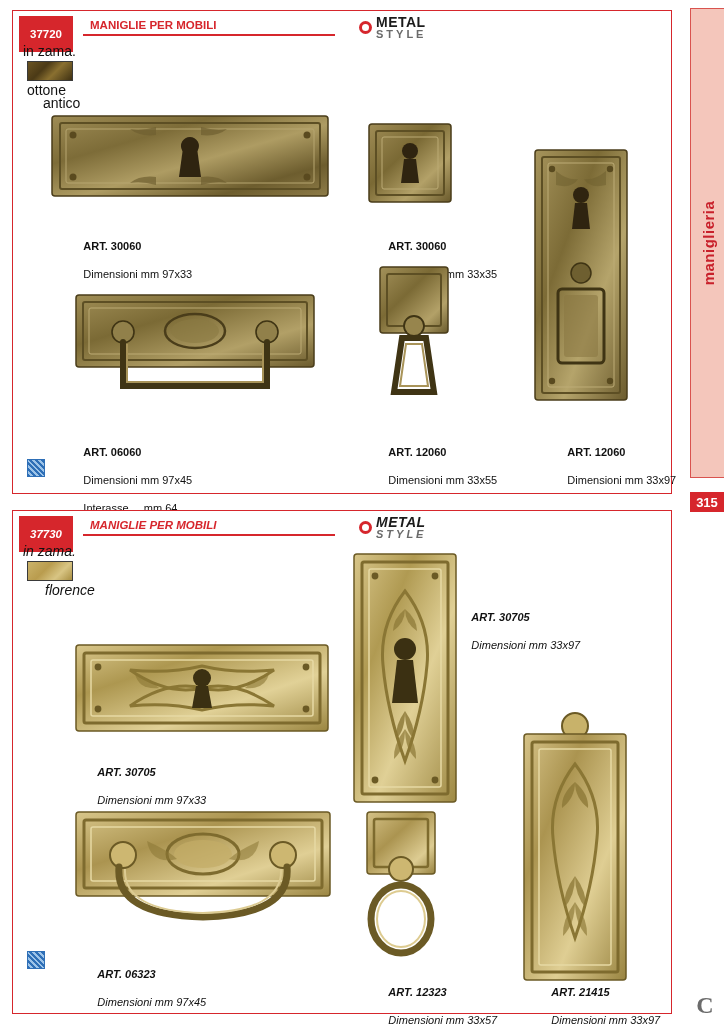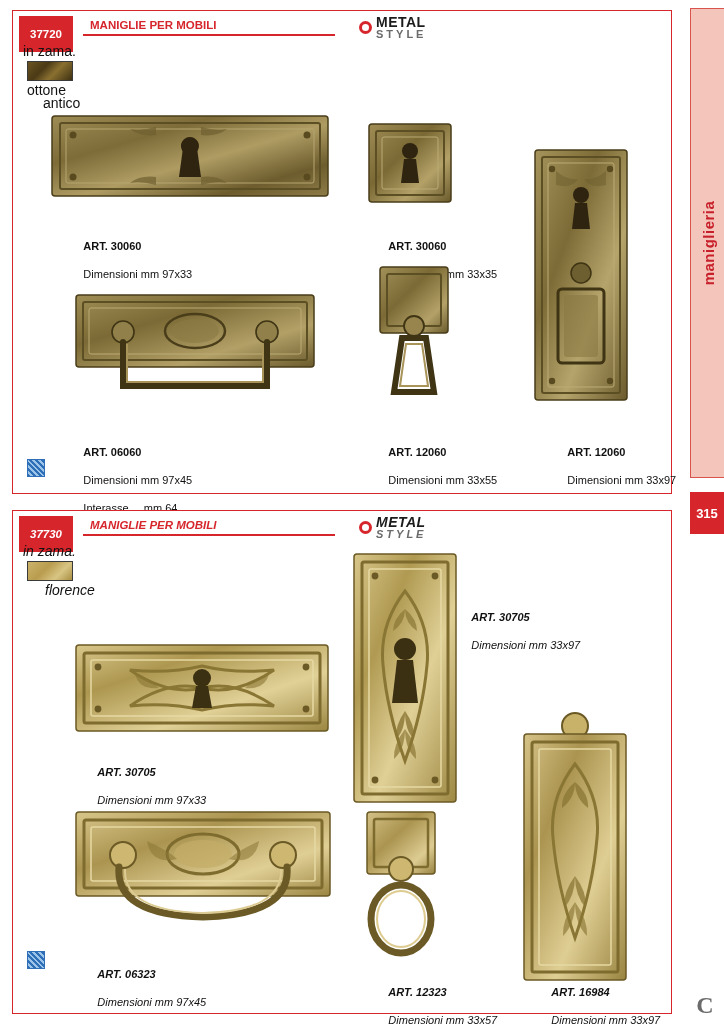--- a/index.html
+++ b/index.html
@@ -32,21 +32,21 @@
     transform-origin: center center;
     white-space: nowrap;
     color: #c8202a;
     font-size: 15px;
     font-weight: bold;
     letter-spacing: .5px;
   }
   .page-num-box {
     position: absolute;
     right: 0; top: 492px;
-    width: 34px; height: 42px;
+    width: 34px; height: 20px;
     background: #d6262c;
     color: #fff;
     font-size: 13px;
     font-weight: bold;
     display: flex; align-items: center; justify-content: center;
   }
   .corner-logo {
     position: absolute;
     right: 6px; bottom: 6px;
     width: 26px; height: 26px;
@@ -429,21 +429,21 @@
         <path d="M52 58 q26 34 22 74 q-4 48 -22 100 q-18 -52 -22 -100 q-4 -40 22 -74 Z" fill="none" stroke="#8a7634" stroke-width="3"></path>
         <path d="M52 76 q14 12 13 26 q-13 -10 -13 -26 Z" fill="#8a7634" opacity=".75"></path>
         <path d="M52 76 q-14 12 -13 26 q13 -10 13 -26 Z" fill="#8a7634" opacity=".75"></path>
         <path d="M52 170 q12 16 11 32 q-11 -12 -11 -32 Z" fill="#8a7634" opacity=".75"></path>
         <path d="M52 170 q-12 16 -11 32 q11 -12 11 -32 Z" fill="#8a7634" opacity=".75"></path>
         <path d="M52 196 q13 18 12 34 q-12 -12 -12 -34 Z" fill="#8a7634" opacity=".65"></path>
         <path d="M52 196 q-13 18 -12 34 q12 -12 12 -34 Z" fill="#8a7634" opacity=".65"></path>
       </svg>
     </div>
     <div class="caption" style="left:520px; top:460px">
-      <span class="art">ART. 16984</span><br>
+      <span class="art">ART. 21415</span><br>
       <span>Dimensioni mm 33x97</span>
     </div>
 
     <div class="hw" style="left:62px; top:300px">
       <svg width="256" height="128" viewBox="0 0 256 128">
         <defs>
           <linearGradient id="b2g3" x1="0" y1="0" x2="1" y2="1">
             <stop offset="0%" stop-color="#d8c68a"></stop>
             <stop offset="35%" stop-color="#ab9450"></stop>
             <stop offset="70%" stop-color="#e0cf95"></stop>

